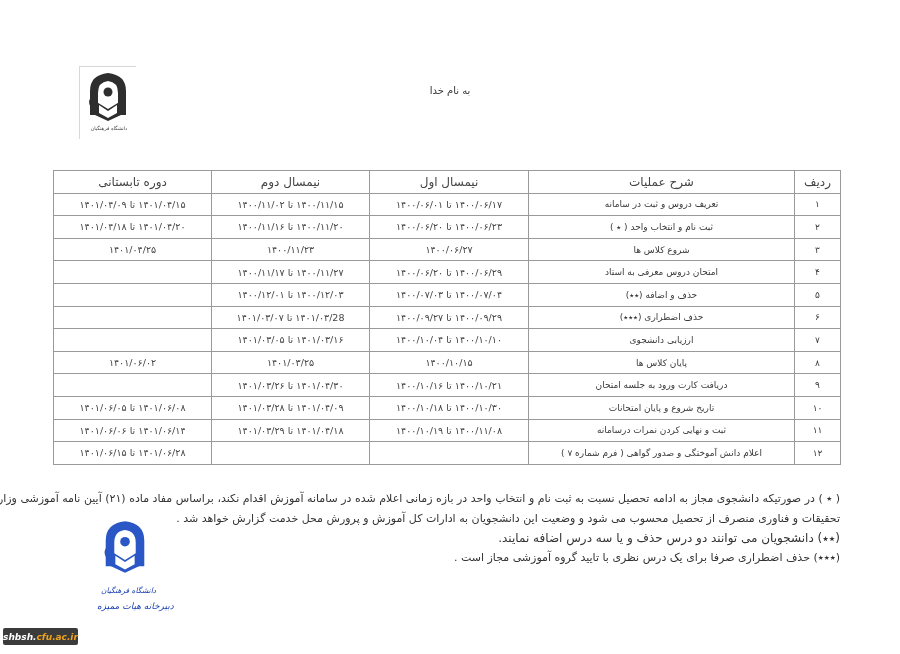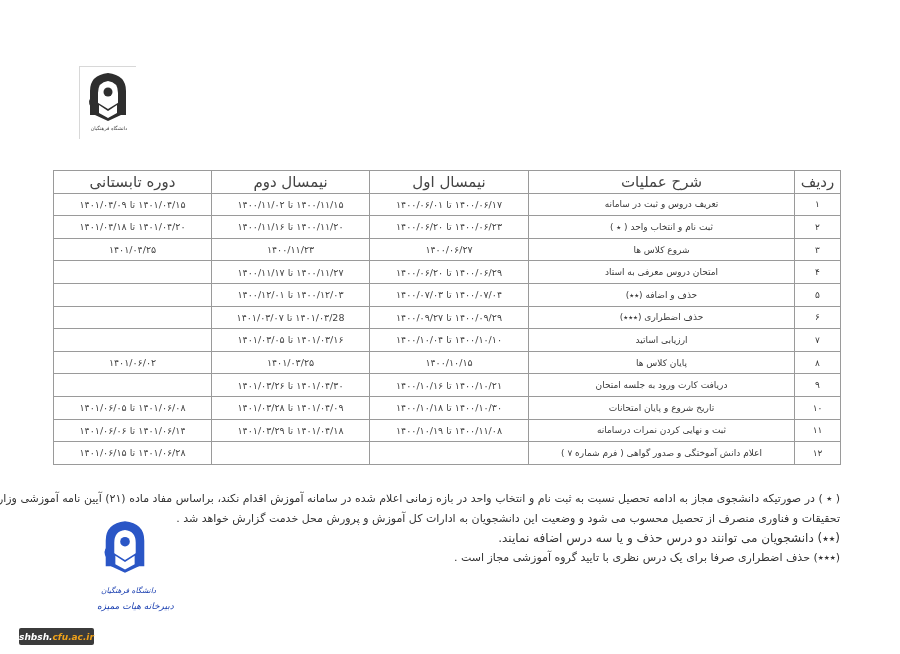--- a/index.html
+++ b/index.html
@@ -22,38 +22,38 @@
     .header-line { font-size: 10.5px; line-height: 18px; color: #333; white-space: nowrap; }
     .header-line.basmala { font-size: 10px; }
     table.calendar {
       position: absolute; left: 53px; top: 170px; width: 787px;
       border-collapse: collapse; direction: rtl; table-layout: fixed;
     }
     table.calendar td, table.calendar th {
       border: 1px solid #9a9a9a; height: 21.6px; padding: 0; text-align: center;
       font-size: 9px; font-weight: normal; color: #3a3a3a; white-space: nowrap; overflow: hidden;
     }
-    table.calendar th { color: #444; font-size: 15px; }
+    table.calendar th { color: #444; font-size: 12px; }
     table.calendar td.desc { font-size: 9px; margin-left: 44px; }
     table.calendar td.date { font-size: 9.5px; letter-spacing: 0.2px; color: #444; }
     .col-row { width: 46px; }
     .col-desc { width: 266px; }
     .col-sem1 { width: 159px; }
     .col-sem2 { width: 158px; }
     .col-summer { width: 158px; }
     .notes {
       position: absolute; left: 100px; top: 489px; width: 740px; direction: rtl; text-align: right;
     }
     .note { font-size: 11px; line-height: 20px; color: #333; white-space: nowrap; }
     .note.small { font-size: 12px; line-height: 19px; }
     .note.first { margin-top: 0; }
     .logo-bottom { position: absolute; left: 95px; top: 510px; width: 70px; height: 110px; }
     .sig-line { position: absolute; left: 0; font-size: 7.5px; color: #1a3fb0; font-style: italic; white-space: nowrap; direction: rtl; }
     .watermark {
-      position: absolute; left: 19px; top: 628px; width: 75px; height: 17px;
+      position: absolute; left: 3px; top: 628px; width: 75px; height: 17px;
       background: #3b3b3b; border-radius: 2px; display: flex; align-items: center; justify-content: center;
       font-family: "DejaVu Sans", sans-serif; font-size: 9px; font-weight: bold; font-style: italic;
     }
     .wm-a { color: #ffffff; }
     .wm-b { color: #f0a21a; }
   </style>
 </head>
 <body>
 
 <div class="logo-top">
@@ -61,20 +61,21 @@
     <path d="M10 48 L10 24 Q10 8 28 6 Q46 8 46 24 L46 48 L38 48 L38 26 Q38 15 28 14 Q18 15 18 26 L18 48 Z" fill="#2e2e2e"></path>
     <circle cx="28" cy="25" r="4.5" fill="#2e2e2e"></circle>
     <path d="M15 34 L28 42 L41 34 L41 48 L28 54 L15 48 Z" fill="#2e2e2e"></path>
     <path d="M19 38 L28 44 L37 38 L37 46 L28 51 L19 46 Z" fill="#ffffff"></path>
     <path d="M13 30 Q8 34 12 40" stroke="#2e2e2e" stroke-width="2.5" fill="none"></path>
   </svg>
   <div class="logo-caption">دانشگاه فرهنگیان</div>
 </div>
 
 <div class="header-block">
+  <div class="header-line basmala">به نام خدا</div>
 </div>
 
 <table class="calendar">
   <colgroup>
     <col class="col-row">
       <col class="col-desc">
       <col class="col-sem1">
       <col class="col-sem2">
       <col class="col-summer">
   </colgroup>
@@ -125,21 +126,21 @@
     </tr>
     <tr>
       <td>۶</td>
       <td class="desc">حذف اضطراری (٭٭٭)</td>
       <td class="date">۱۴۰۰/۰۹/۲۹ تا ۱۴۰۰/۰۹/۲۷</td>
       <td class="date">۱۴۰۱/۰۳/28 تا ۱۴۰۱/۰۳/۰۷</td>
       <td class="date"></td>
     </tr>
     <tr>
       <td>۷</td>
-      <td class="desc">ارزیابی اساتید</td>
+      <td class="desc">ارزیابی دانشجوی</td>
       <td class="date">۱۴۰۰/۱۰/۱۰ تا ۱۴۰۰/۱۰/۰۴</td>
       <td class="date">۱۴۰۱/۰۳/۱۶ تا ۱۴۰۱/۰۳/۰۵</td>
       <td class="date"></td>
     </tr>
     <tr>
       <td>۸</td>
       <td class="desc">پایان کلاس ها</td>
       <td class="date">۱۴۰۰/۱۰/۱۵</td>
       <td class="date">۱۴۰۱/۰۳/۲۵</td>
       <td class="date">۱۴۰۱/۰۶/۰۲</td>

